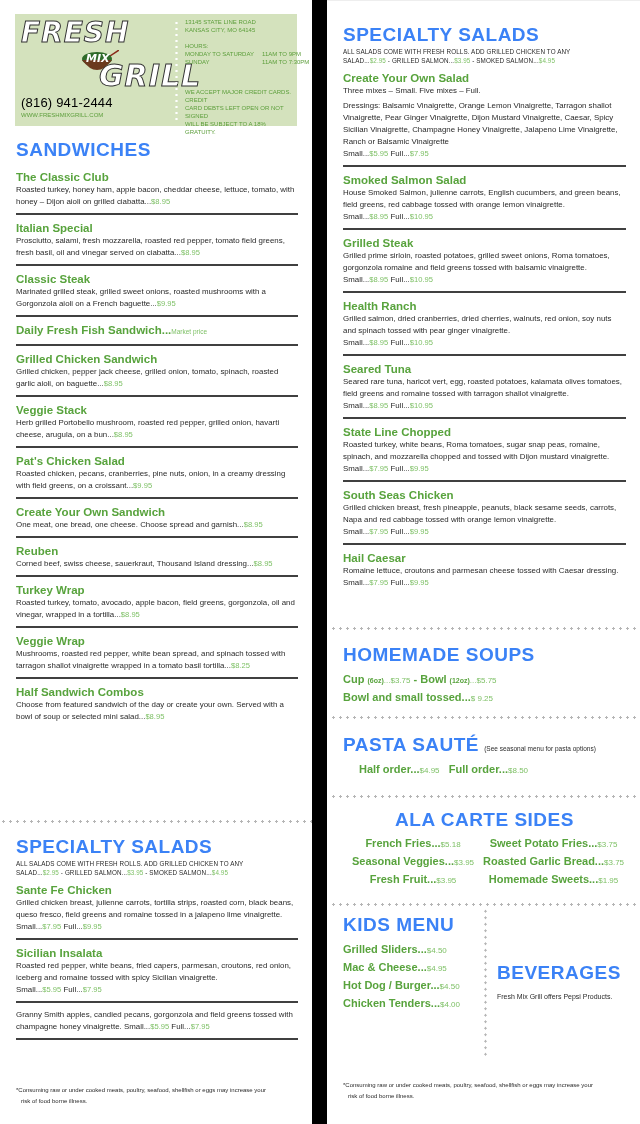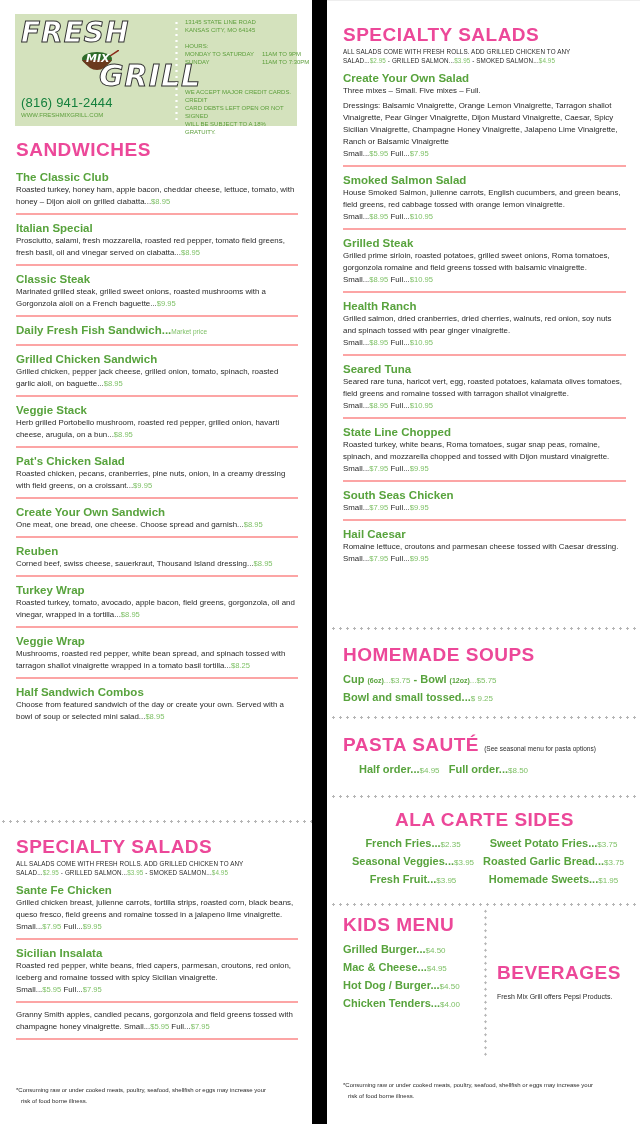--- a/index.html
+++ b/index.html
@@ -11,33 +11,33 @@
   .page-right { left: 327px; width: 313px; height: 1124px; border-top: 1px solid #eee; }
   .spine { position: absolute; left: 312px; top: 0; width: 15px; height: 1124px; background: #000; }
 
   
   .header { position: absolute; left: 15px; top: 14px; width: 282px; height: 112px; background: #d4e2bd; padding-left: 19px; }
   .logo { position: absolute; left: 4px; top: 2px; width: 150px; height: 78px; }
   .logo-fresh { position: absolute; left: 2px; top: 0; font-family: "DejaVu Sans", sans-serif; font-style: italic; font-size: 28px; font-weight: bold; color: #fff; -webkit-text-stroke: 1px #333; letter-spacing: 1px; }
   .logo-grill { position: absolute; left: 80px; top: 42px; font-family: "DejaVu Sans", sans-serif; font-style: italic; font-size: 30px; font-weight: bold; color: #fff; -webkit-text-stroke: 1px #333; letter-spacing: 1px; }
   .logo-bowl { position: absolute; left: 60px; top: 34px; width: 40px; height: 26px; }
   .logo-mix { position: absolute; left: 67px; top: 36px; font-size: 11px; font-style: italic; font-weight: bold; color: #fff; }
-  .phone { position: absolute; left: 6px; top: 81px; font-family: "Liberation Sans", sans-serif; font-size: 13px; color: #15803d; letter-spacing: 0.2px; }
+  .phone { position: absolute; left: 6px; top: 81px; font-family: "Liberation Sans", sans-serif; font-size: 13px; color: #000000; letter-spacing: 0.2px; }
   .web { position: absolute; left: 6px; top: 98px; font-family: "Liberation Sans", sans-serif; font-size: 6px; color: #5c9e3b; }
   .dots-vert { position: absolute; left: 160px; top: 6px; width: 3px; height: 100px; background-image: radial-gradient(circle, #fff 1px, transparent 1.3px); background-size: 3px 6px; }
   .hinfo { position: absolute; left: 170px; font-family: "Liberation Sans", sans-serif; font-size: 6px; color: #5c9e3b; line-height: 8px; }
   .hinfo .r { position: absolute; left: 77px; white-space: nowrap; }
 
   
   .col { position: absolute; left: 16px; width: 282px; }
   .col-r { position: absolute; left: 343px; width: 283px; }
-  .sec-title { font-family: "Liberation Sans", sans-serif; font-weight: bold; color: #ec4899; font-size: 19px; letter-spacing: 0.5px; line-height: 20px; }
+  .sec-title { font-family: "Liberation Sans", sans-serif; font-weight: bold; color: #3b82f6; font-size: 19px; letter-spacing: 0.5px; line-height: 20px; }
   .sec-note { font-family: "Liberation Sans", sans-serif; font-size: 6.3px; color: #2a2a2a; line-height: 9px; margin-top: 2px; letter-spacing: 0.1px; }
   .price { color: #7ec066; }
-  .item { padding: 6px 0 5px 0; border-bottom: 2px solid #fca5a5; }
+  .item { padding: 6px 0 5px 0; border-bottom: 2px solid #404040; }
   .item.last { border-bottom: none; }
   .item-name { font-family: "Liberation Sans", sans-serif; font-weight: bold; color: #58a33d; font-size: 11.5px; line-height: 14px; }
   .item-desc { font-family: "Liberation Sans", sans-serif; font-size: 7.9px; line-height: 12px; color: #2a2a2a; }
   .item-desc .price { font-size: 7.6px; }
   .mp { font-size: 6.5px; font-weight: normal; color: #7ec066; }
 
   .hdots { position: absolute; height: 3px; background-image: radial-gradient(circle, #b5b5b5 1px, transparent 1.3px); background-size: 7px 3px; }
 
   .big-line { font-family: "Liberation Sans", sans-serif; font-weight: bold; color: #58a33d; font-size: 11px; line-height: 16px; }
   .big-line .price { font-weight: normal; font-size: 8px; }
@@ -204,20 +204,21 @@
         <div class="item-desc">Seared rare tuna, haricot vert, egg, roasted potatoes, kalamata olives tomatoes, field greens and romaine tossed with tarragon shallot vinaigrette.</div>
         <div class="item-desc"><span><span>Small...</span><span class="price">$8.95   </span><span> Full...</span><span class="price">$10.95</span></span></div>
       </div>
       <div class="item">
         <div class="item-name">State Line Chopped</div>
         <div class="item-desc">Roasted turkey, white beans, Roma tomatoes, sugar snap peas, romaine, spinach, and mozzarella chopped and tossed with Dijon mustard vinaigrette.</div>
         <div class="item-desc"><span><span>Small...</span><span class="price">$7.95   </span><span> Full...</span><span class="price">$9.95</span></span></div>
       </div>
       <div class="item">
         <div class="item-name">South Seas Chicken</div>
+        <div class="item-desc">Grilled chicken breast, fresh pineapple, peanuts, black sesame seeds, carrots, Napa and red cabbage tossed  with orange lemon vinaigrette.</div>
         <div class="item-desc"><span><span>Small...</span><span class="price">$7.95   </span><span> Full...</span><span class="price">$9.95</span></span></div>
       </div>
       <div class="item last">
         <div class="item-name">Hail Caesar</div>
         <div class="item-desc">Romaine lettuce, croutons and parmesan cheese tossed with Caesar dressing.</div>
         <div class="item-desc"><span><span>Small...</span><span class="price">$7.95   </span><span> Full...</span><span class="price">$9.95</span></span></div>
       </div>
     </div>
 </div>
 
@@ -242,39 +243,39 @@
     &nbsp;&nbsp;<span>Full order...</span><span class="price">$8.50</span>
   </div>
 </div>
 
 <div class="hdots" style="left:330px; top:795px; width:310px;"></div>
 
 <div class="col-r" style="top:810px;text-align:center;">
   <div class="sec-title">ALA CARTE SIDES</div>
   <div class="sides" style="margin-top:5px;">
     <div class="c1">
-      <div class="big-line"><span>French Fries...</span><span class="price">$2.35</span></div>
+      <div class="big-line"><span>French Fries...</span><span class="price">$5.18</span></div>
       <div class="big-line"><span>Seasonal Veggies...</span><span class="price">$3.95</span></div>
       <div class="big-line"><span>Fresh Fruit...</span><span class="price">$3.95</span></div>
     </div>
     <div>
       <div class="big-line"><span>Sweet Potato Fries...</span><span class="price">$3.75</span></div>
       <div class="big-line"><span>Roasted Garlic Bread...</span><span class="price">$3.75</span></div>
       <div class="big-line"><span>Homemade Sweets...</span><span class="price">$1.95</span></div>
     </div>
   </div>
 </div>
 
 <div class="hdots" style="left:330px; top:903px; width:310px;"></div>
 <div class="vdots" style="left:484px; top:908px; height:150px;"></div>
 
 <div class="col-r" style="top:915px; width:140px;">
   <div class="sec-title">KIDS MENU</div>
   <div style="margin-top:6px;">
-    <div class="big-line"><span>Grilled Burger...</span><span class="price">$4.50</span></div>
+    <div class="big-line"><span>Grilled Sliders...</span><span class="price">$4.50</span></div>
     <div class="big-line"><span>Mac &amp; Cheese...</span><span class="price">$4.95</span></div>
     <div class="big-line"><span>Hot Dog / Burger...</span><span class="price">$4.50</span></div>
     <div class="big-line"><span>Chicken Tenders...</span><span class="price">$4.00</span></div>
   </div>
 </div>
 
 <div style="position:absolute; left:497px; top:915px; width:135px;margin-top:48px;">
   <div class="sec-title">BEVERAGES</div>
   <div class="bev" style="margin-top:10px;">Fresh Mix Grill offers Pepsi Products.</div>
 </div>

